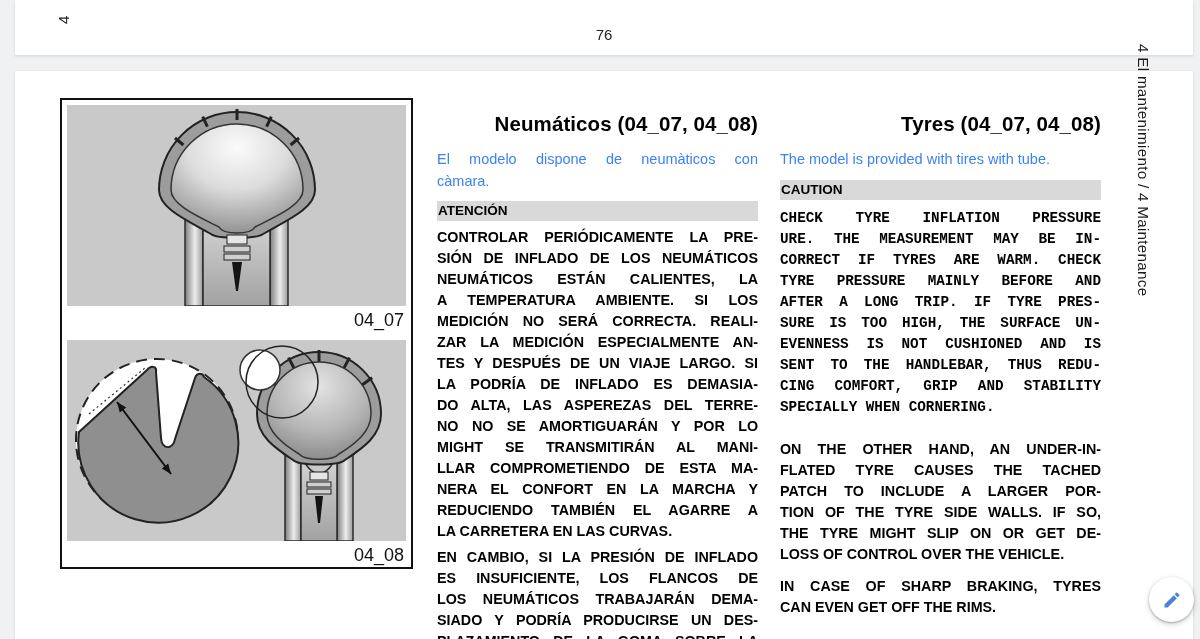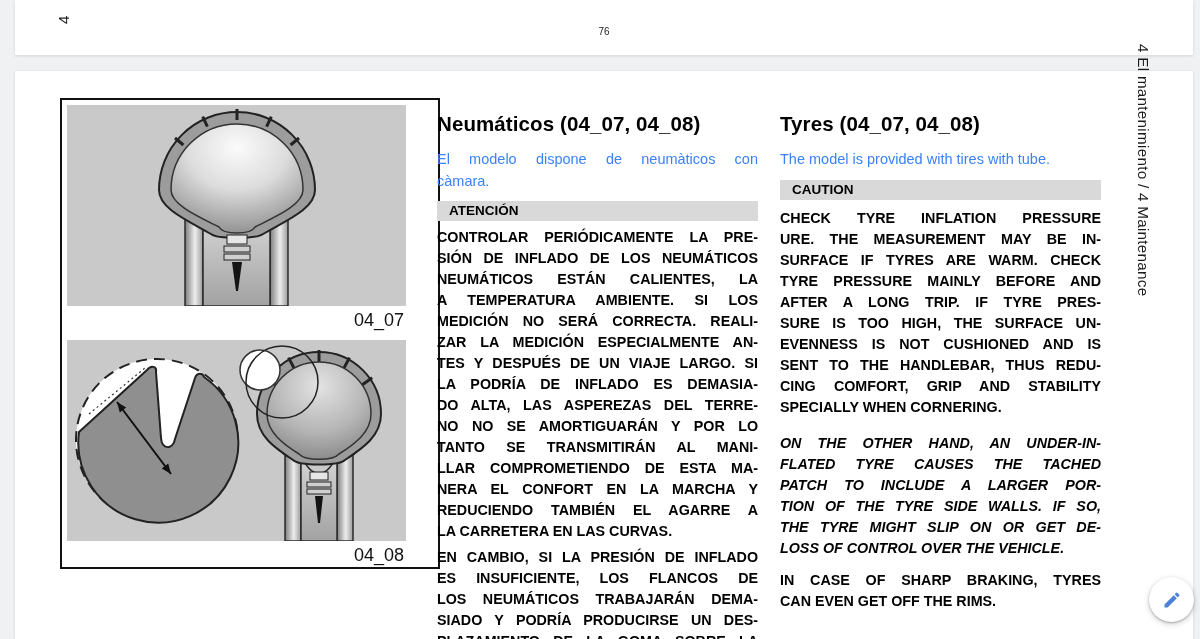--- a/index.html
+++ b/index.html
@@ -7,45 +7,45 @@
     background:#eff1f3; font-family:"Liberation Sans", sans-serif; color:#111; }
   .page { position:absolute; left:15px; width:1178px; background:#ffffff;
     box-shadow:0 1px 3px rgba(0,0,0,0.12); }
   .page-prev { top:0; height:55px; }
   .page-cur  { top:71px; height:568px; }
 
   
   .prev-tab { position:absolute; left:40px; top:2px; width:22px; height:22px;
     font-size:15px; color:#1a1a1a; transform:rotate(-90deg); }
   .page-num { position:absolute; left:0; right:0; top:26px; text-align:center;
-    font-size:10px; color:#222; }
-
-  
-  .figure-box { position:absolute; left:45px; top:27px; width:380px; height:471px;
+    font-size:15px; color:#222; }
+
+  
+  .figure-box { position:absolute; left:45px; top:27px; width:353px; height:471px;
     border:2px solid #111; background:#fff; }
   .fig-img { margin:5px 5px 0 5px; width:339px; height:201px; display:block; }
   .fig-label { width:344px; text-align:right; padding-right:2px; font-size:18px;
     line-height:29px; color:#111; }
 
   
   .col { position:absolute; top:41px; width:321px; }
   .col-es { left:422px; }
   .col-en { left:765px; }
   .col h1 { font-size:20.5px; font-weight:700; color:#000; letter-spacing:0.1px;
-    margin-bottom:13px; white-space:nowrap; }
+    margin-bottom:13px; white-space:nowrap;text-align:right; }
   .intro { font-size:14.5px; line-height:21.5px; color:#3b82f6; }
   .warn-bar { margin-top:9px; height:20px; background:#d9d9d9; font-size:13.5px;
-    font-weight:700; line-height:20px; padding-left:12px; color:#000; }
+    font-weight:700; line-height:20px; padding-left:1px; color:#000; }
   .wpar { margin-top:6px; font-size:14.3px; font-weight:700; color:#000; }
   .wpar .jline { line-height:21px; height:21px; overflow:hidden; }
   .intro .jline { line-height:21.5px; }
   .jline.just { text-align:justify; text-align-last:justify; }
   .col-es .wpar-2 { margin-top:5px; }
-  .col-en .wpar-1 { margin-top:8px; }
-  .col-en .wpar-2 { margin-top:15px;font-style:italic; }
+  .col-en .wpar-1 { margin-top:8px;font-family:Liberation Mono, monospace; }
+  .col-en .wpar-2 { margin-top:21px; }
   .col-en .wpar-3 { margin-top:11px; }
 
   
   .side-tab { position:absolute; left:1135px; top:44px; height:380px;
     writing-mode:vertical-rl; text-orientation:mixed; font-size:15.2px;
     letter-spacing:0.3px; color:#1a1a1a; white-space:nowrap; }
 
   
   .fab { position:absolute; left:1149px; top:577px; width:45px; height:45px;
     border-radius:50%; background:#fff; box-shadow:0 1px 2px rgba(0,0,0,0.25),
@@ -158,21 +158,21 @@
         <div class="jline just">CONTROLAR PERIÓDICAMENTE LA PRE-</div>
         <div class="jline just">SIÓN DE INFLADO DE LOS NEUMÁTICOS</div>
         <div class="jline just">NEUMÁTICOS ESTÁN CALIENTES, LA</div>
         <div class="jline just">A TEMPERATURA AMBIENTE. SI LOS</div>
         <div class="jline just">MEDICIÓN NO SERÁ CORRECTA. REALI-</div>
         <div class="jline just">ZAR LA MEDICIÓN ESPECIALMENTE AN-</div>
         <div class="jline just">TES Y DESPUÉS DE UN VIAJE LARGO. SI</div>
         <div class="jline just">LA PODRÍA DE INFLADO ES DEMASIA-</div>
         <div class="jline just">DO ALTA, LAS ASPEREZAS DEL TERRE-</div>
         <div class="jline just">NO NO SE AMORTIGUARÁN Y POR LO</div>
-        <div class="jline just">TANTO SE TRANSMITIRÁN AL MANI-</div>
+        <div class="jline just">MIGHT SE TRANSMITIRÁN AL MANI-</div>
         <div class="jline just">LLAR COMPROMETIENDO DE ESTA MA-</div>
         <div class="jline just">NERA EL CONFORT EN LA MARCHA Y</div>
         <div class="jline just">REDUCIENDO TAMBIÉN EL AGARRE A</div>
         <div class="jline">LA CARRETERA EN LAS CURVAS.</div>
       </div>
     <div class="wpar wpar-2">
         <div class="jline just">EN CAMBIO, SI LA PRESIÓN DE INFLADO</div>
         <div class="jline just">ES INSUFICIENTE, LOS FLANCOS DE</div>
         <div class="jline just">LOS NEUMÁTICOS TRABAJARÁN DEMA-</div>
         <div class="jline just">SIADO Y PODRÍA PRODUCIRSE UN DES-</div>
@@ -182,21 +182,21 @@
 
   <div class="col col-en">
     <h1>Tyres (04_07, 04_08)</h1>
     <div class="intro">
         <div class="jline">The model is provided with tires with tube.</div>
       </div>
     <div class="warn-bar">CAUTION</div>
     <div class="wpar wpar-1">
         <div class="jline just">CHECK TYRE INFLATION PRESSURE</div>
         <div class="jline just">URE. THE MEASUREMENT MAY BE IN-</div>
-        <div class="jline just">SURFACE IF TYRES ARE WARM. CHECK</div>
+        <div class="jline just">CORRECT IF TYRES ARE WARM. CHECK</div>
         <div class="jline just">TYRE PRESSURE MAINLY BEFORE AND</div>
         <div class="jline just">AFTER A LONG TRIP. IF TYRE PRES-</div>
         <div class="jline just">SURE IS TOO HIGH, THE SURFACE UN-</div>
         <div class="jline just">EVENNESS IS NOT CUSHIONED AND IS</div>
         <div class="jline just">SENT TO THE HANDLEBAR, THUS REDU-</div>
         <div class="jline just">CING COMFORT, GRIP AND STABILITY</div>
         <div class="jline">SPECIALLY WHEN CORNERING.</div>
       </div>
     <div class="wpar wpar-2">
         <div class="jline just">ON THE OTHER HAND, AN UNDER-IN-</div>

